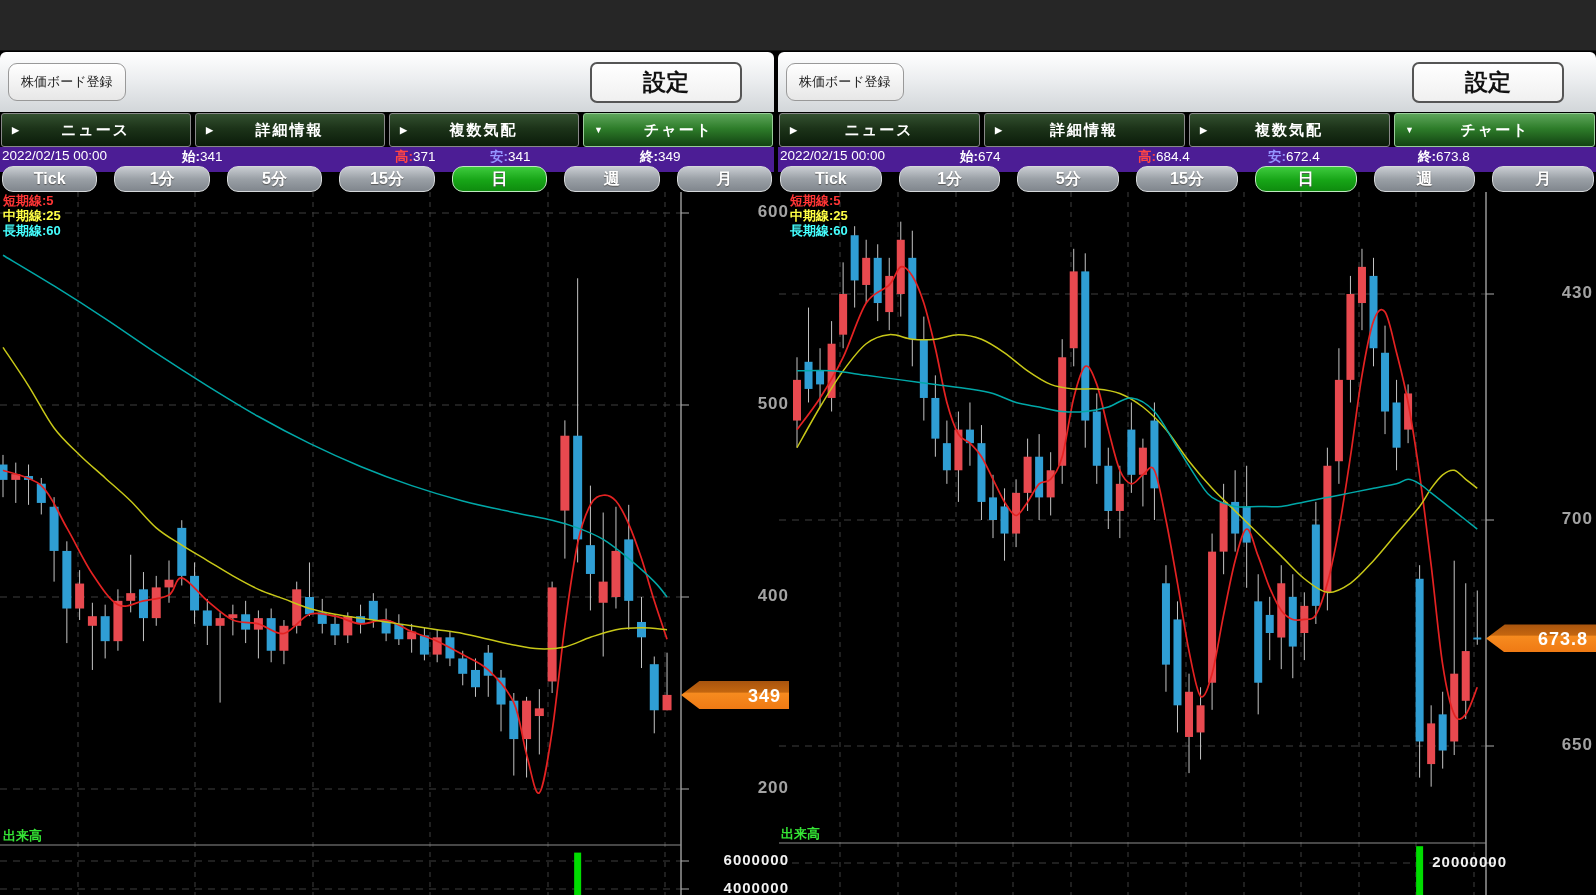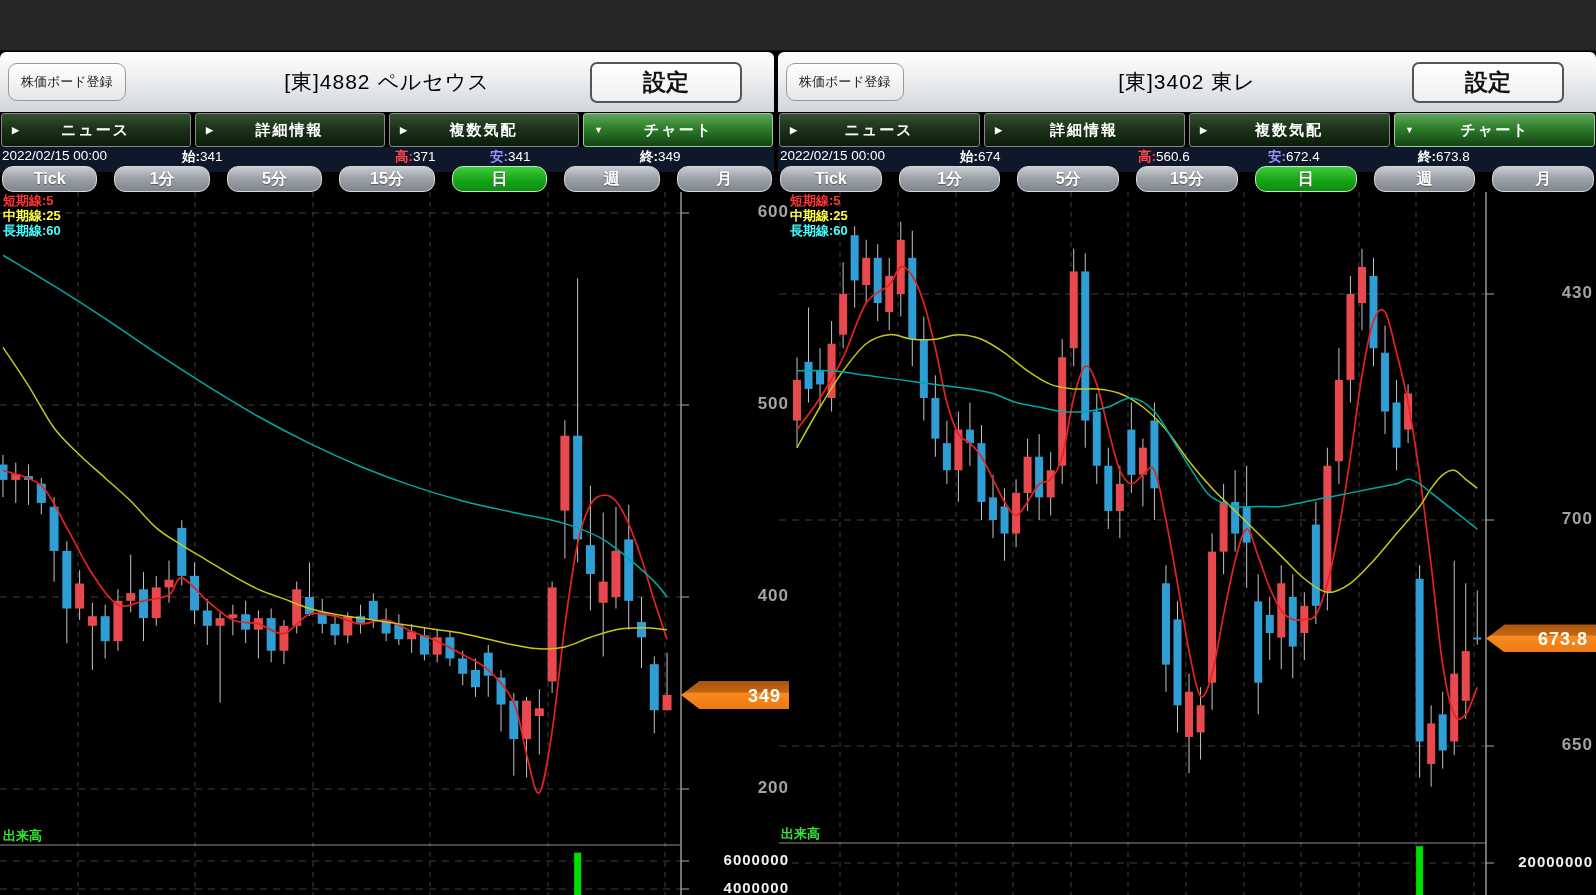--- a/index.html
+++ b/index.html
@@ -15,21 +15,21 @@
   .settings-btn{position:absolute;right:32px;top:10px;width:148px;height:37px;
        background:linear-gradient(180deg,#ffffff,#f0f0f0);border:2px solid #555;border-radius:7px;
        font-size:23px;font-weight:bold;color:#111;display:flex;align-items:center;justify-content:center;cursor:pointer;}
   .tabs-row{position:absolute;top:112px;height:35px;display:flex;gap:4px;padding:1px 1px 0 1px;box-sizing:border-box;}
   .tab{flex:1;display:flex;align-items:center;border:1px solid #888;border-radius:3px;
        background:linear-gradient(180deg,#33502f 0%,#1c3319 45%,#0b1c0a 100%);
        color:#fff;font-size:15px;font-weight:bold;cursor:pointer;}
   .tab .arrow{font-size:9px;margin:0 12px 0 10px;color:#fff;}
   .tab .tab-label{flex:1;text-align:center;margin-right:30px;letter-spacing:2px;}
   .tab.selected{background:linear-gradient(180deg,#5da55a 0%,#2e7d2a 45%,#124312 100%);border-color:#9c9;}
-  .info-row{position:absolute;top:147px;height:25px;background:#0f172a;}
+  .info-row{position:absolute;top:147px;height:25px;background:#4c1d95;}
   .info-item{position:absolute;top:1px;font-size:13.5px;color:#fff;white-space:nowrap;}
   .info-item .ilabel{font-weight:bold;}
   .tf-row{position:absolute;top:166px;height:26px;display:flex;gap:17px;padding:0 2px;box-sizing:border-box;}
   .tf-btn{flex:1;border-radius:11px;border:1px solid #d5d8da;
        background:linear-gradient(180deg,#c9cdd2 0%,#9aa0a6 50%,#80868d 100%);
        color:#fff;font-size:16px;font-weight:bold;display:flex;align-items:center;justify-content:center;
        text-shadow:0 1px 1px #555;cursor:pointer;}
   .tf-btn.selected{background:linear-gradient(180deg,#3ecb3e 0%,#17a517 55%,#0e8c0e 100%);border-color:#bfe8bf;}
   .chart-svg{position:absolute;top:192px;height:703px;}
   .legend{position:absolute;font-size:13px;font-weight:bold;line-height:15px;white-space:nowrap;}
@@ -42,21 +42,20 @@
   .flag span{position:absolute;right:8px;bottom:2px;font-size:18px;font-weight:bold;color:#fff;letter-spacing:1px;}
 </style>
 </head>
 <body>
 
 <div id="app">
   <div class="topbar"></div>
 
   <div class="panel-header" style="left:0;width:774px;">
     <div class="board-btn">株価ボード登録</div>
-    <div class="panel-title">[東]4882 ペルセウス</div>
     <div class="settings-btn">設定</div>
   </div>
   <div class="tabs-row" style="left:0;width:774px;">
       <div class="tab">
         <span class="arrow">▶</span>
         <span class="tab-label">ニュース</span>
       </div>
       <div class="tab">
         <span class="arrow">▶</span>
         <span class="tab-label">詳細情報</span>
@@ -82,21 +81,20 @@
       <div class="tf-btn">1分</div>
       <div class="tf-btn">5分</div>
       <div class="tf-btn">15分</div>
       <div class="tf-btn selected">日</div>
       <div class="tf-btn">週</div>
       <div class="tf-btn">月</div>
     </div>
 
   <div class="panel-header" style="left:778px;width:818px;">
     <div class="board-btn">株価ボード登録</div>
-    <div class="panel-title">[東]3402 東レ</div>
     <div class="settings-btn">設定</div>
   </div>
   <div class="tabs-row" style="left:778px;width:818px;">
       <div class="tab">
         <span class="arrow">▶</span>
         <span class="tab-label">ニュース</span>
       </div>
       <div class="tab">
         <span class="arrow">▶</span>
         <span class="tab-label">詳細情報</span>
@@ -106,21 +104,21 @@
         <span class="tab-label">複数気配</span>
       </div>
       <div class="tab selected">
         <span class="arrow">▼</span>
         <span class="tab-label">チャート</span>
       </div>
     </div>
   <div class="info-row" style="left:778px;width:818px;">
       <span class="info-item" style="left: 2px;">2022/02/15 00:00</span>
       <span class="info-item" style="left: 182px;"><span class="ilabel" style="color: rgb(255, 255, 255);">始:</span><span>674</span></span>
-      <span class="info-item" style="left: 360px;"><span class="ilabel" style="color: rgb(255, 69, 69);">高:</span><span>560.6</span></span>
+      <span class="info-item" style="left: 360px;"><span class="ilabel" style="color: rgb(255, 69, 69);">高:</span><span>684.4</span></span>
       <span class="info-item" style="left: 490px;"><span class="ilabel" style="color: rgb(149, 149, 255);">安:</span><span>672.4</span></span>
       <span class="info-item" style="left: 640px;"><span class="ilabel" style="color: rgb(255, 255, 255);">終:</span><span>673.8</span></span>
     </div>
   <div class="tf-row" style="left:778px;width:818px;">
       <div class="tf-btn">Tick</div>
       <div class="tf-btn">1分</div>
       <div class="tf-btn">5分</div>
       <div class="tf-btn">15分</div>
       <div class="tf-btn selected">日</div>
       <div class="tf-btn">週</div>
@@ -442,18 +440,18 @@
   <div id="overlay1">
       <div class="legend" style="left: 790px; top: 193px;">
         <div style="color: rgb(255, 53, 53);">短期線:5</div>
         <div style="color: rgb(255, 255, 69);">中期線:25</div>
         <div style="color: rgb(69, 255, 255);">長期線:60</div>
       </div>
       <div class="vol-title" style="left: 781px; top: 825px;">出来高</div>
       <div class="axis-label" style="left: 1493px; top: 283px;">430</div>
       <div class="axis-label" style="left: 1493px; top: 509px;">700</div>
       <div class="axis-label" style="left: 1493px; top: 735px;">650</div>
-      <div class="vol-axis-label" style="left: 1475px; top: 853px;">20000000</div>
+      <div class="vol-axis-label" style="left: 1389px; top: 853px;">20000000</div>
       <div class="flag" style="left: 1486px; width: 110px; top: 624.424px;">
         <span>673.8</span>
       </div>
     </div>
 </div>
 
 </body></html>

